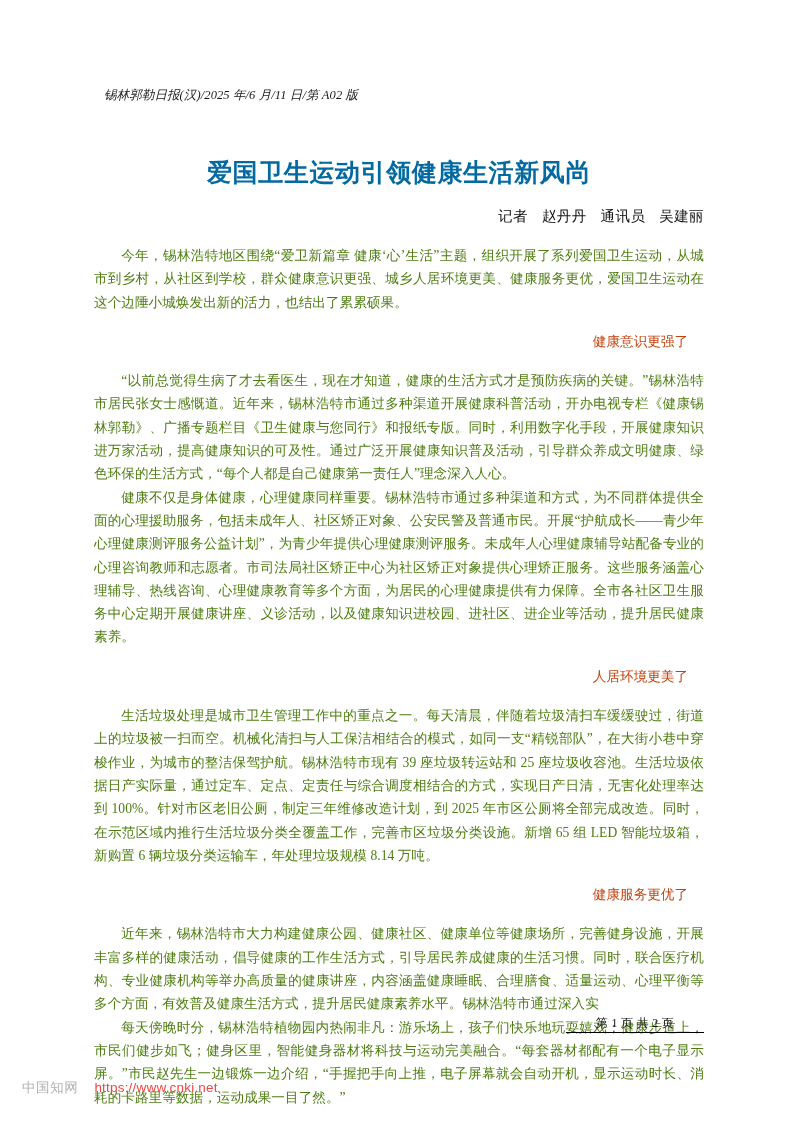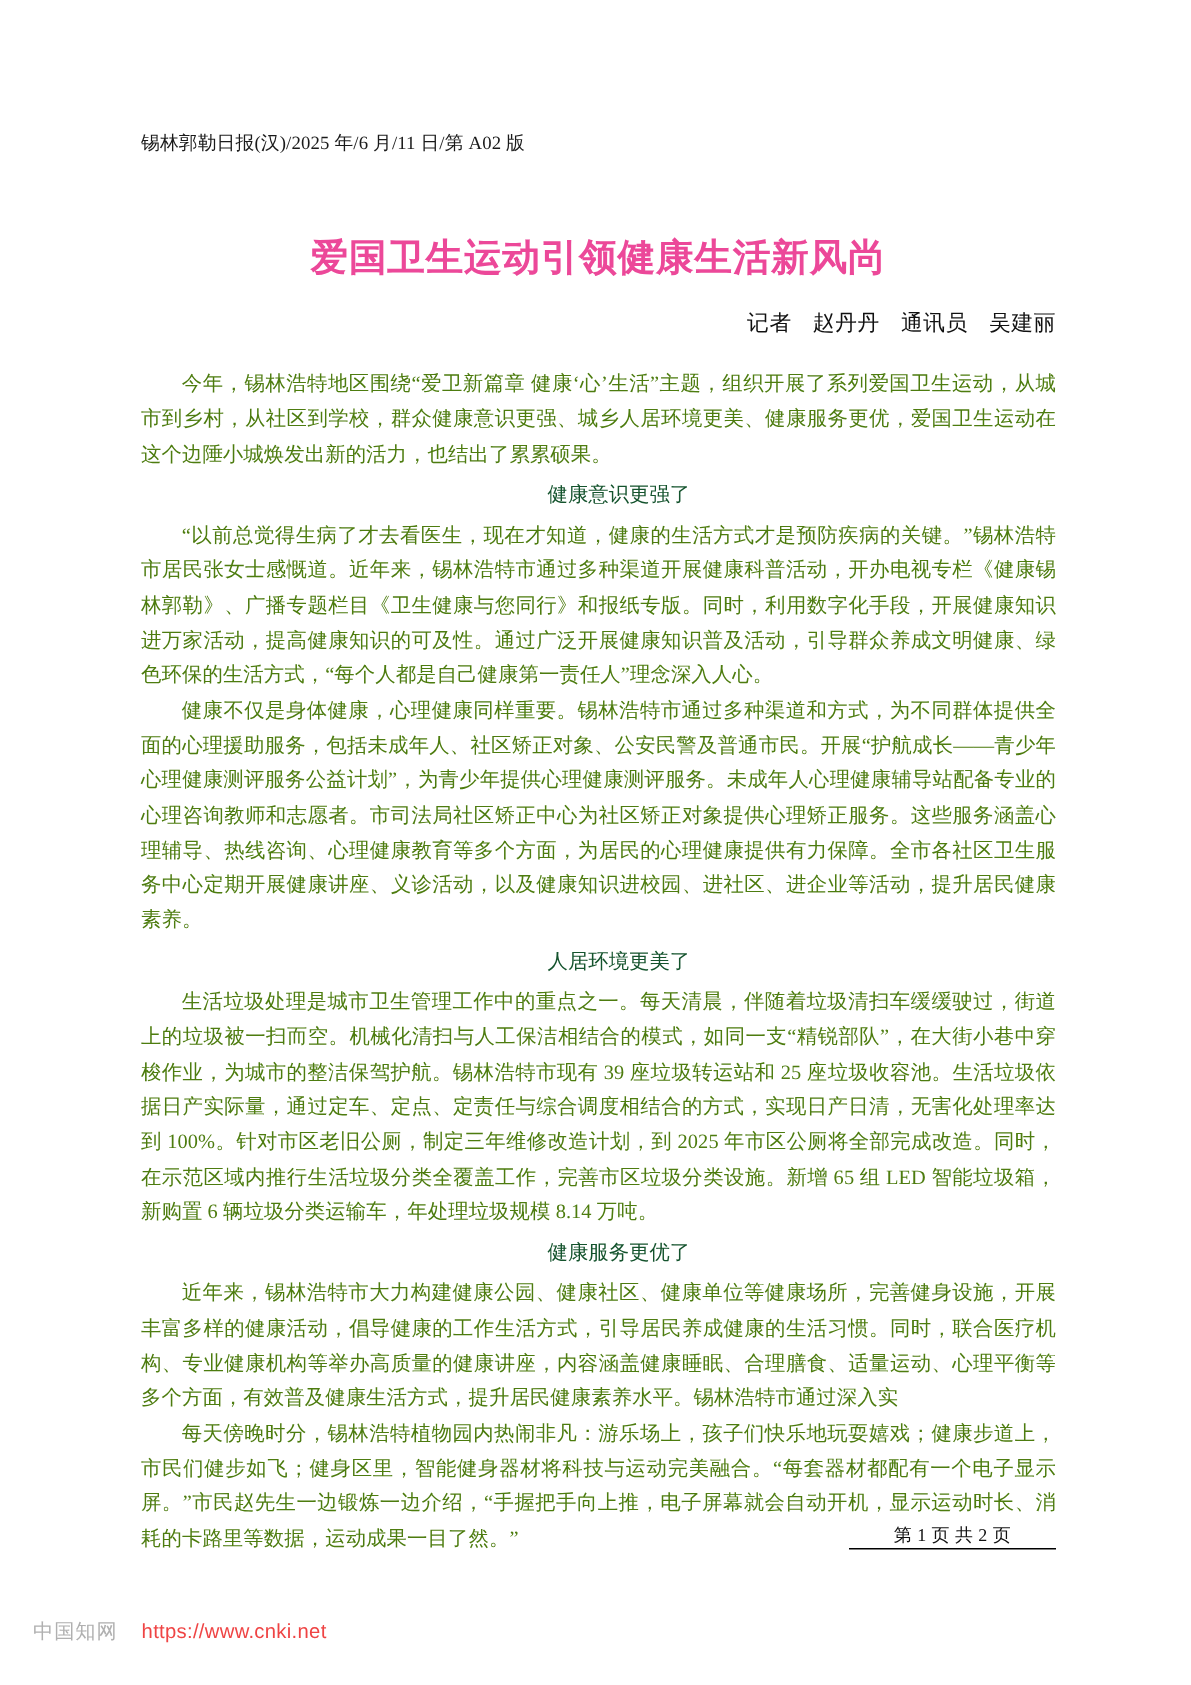--- a/index.html
+++ b/index.html
@@ -21,23 +21,24 @@
     left: 0;
     top: 0;
     width: 794px;
     height: 1123px;
     background: #fff;
   }
 
   
   .masthead {
     position: absolute;
-    left: 94px;
+    left: 104px;
     top: 86px;
     width: 610px;
+    font-style: italic;
   }
   .masthead-line {
     font-size: 12.5px;
     line-height: 19px;
     color: #1a1a1a;
     white-space: nowrap;
     letter-spacing: 0.1px;
   }
   .masthead-section {
     font-size: 12.5px;
@@ -49,21 +50,21 @@
   .article-title {
     position: absolute;
     left: 94px;
     top: 156px;
     width: 610px;
     text-align: center;
     font-size: 25px;
     line-height: 34px;
     font-weight: bold;
     letter-spacing: 0.6px;
-    color: #ec4899;
+    color: #0369a1;
   }
 
   .byline {
     position: absolute;
     left: 94px;
     top: 205px;
     width: 610px;
     text-align: right;
     font-size: 14.5px;
     line-height: 22px;
@@ -86,23 +87,23 @@
     text-justify: inter-ideograph;
     text-indent: 2em;
     color: #4d7c0f;
     margin: 0;
     letter-spacing: 0.05px;
   }
   .subhead {
     font-size: 13.6px;
     line-height: 23.3px;
     text-indent: 2em;
-    color: #14532d;
-    margin: 4px;
-    text-align: center;
+    color: #c2410c;
+    margin: 16px;
+    text-align: right;
   }
 
   
   .footer-rule {
     position: absolute;
     left: 566px;
     top: 1032px;
     width: 138px;
     height: 1px;
     background: #000;

